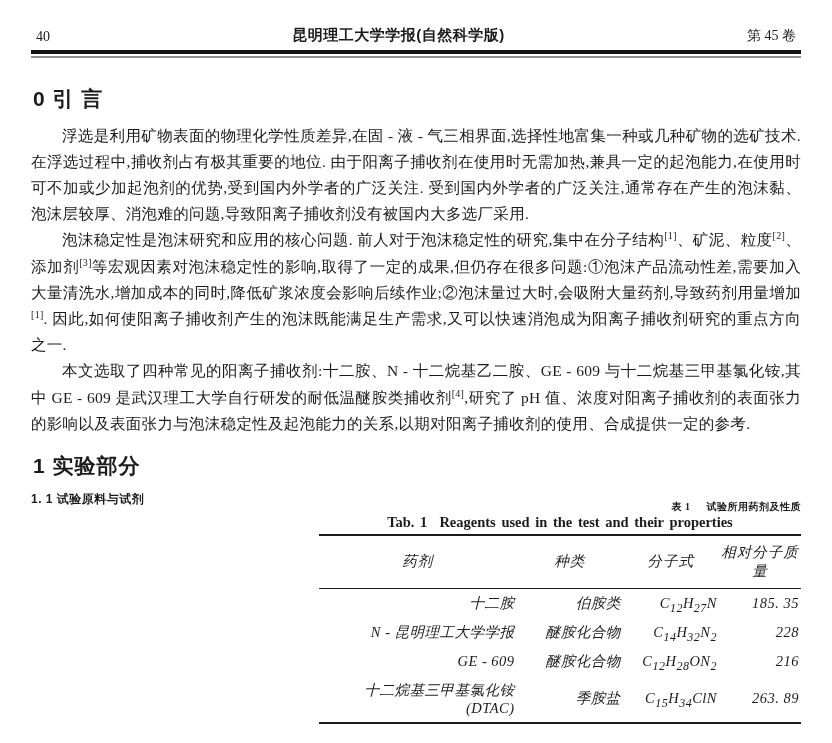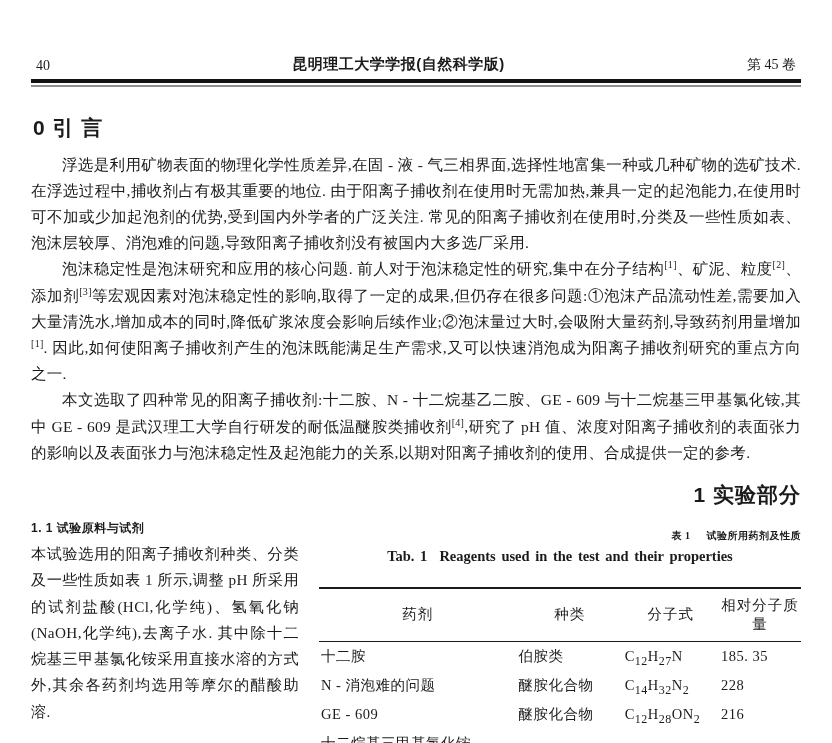--- a/index.html
+++ b/index.html
@@ -5,30 +5,30 @@
   html,body{margin:0;padding:0;}
   body{
     width:832px;height:743px;background:#ffffff;overflow:hidden;
     font-family:"Liberation Serif","DejaVu Serif",serif;color:#1b1b1b;
     -webkit-font-smoothing:antialiased;
   }
   .page{box-sizing:border-box;width:832px;height:743px;padding:26px 31px 16px;}
 
   
   .hdr{display:flex;justify-content:space-between;align-items:flex-end;font-size:14px;padding:0 5px;}
-  .hdr-title{font-family:"Liberation Sans","DejaVu Sans",sans-serif;font-weight:700;font-size:15px;letter-spacing:.5px;margin-top:29px;}
+  .hdr-title{font-family:"Liberation Sans","DejaVu Sans",sans-serif;font-weight:700;font-size:15px;letter-spacing:.5px;}
   .rule-thick{height:3.5px;background:#111111;margin-top:5px;}
   .rule-thin{height:2px;background:#8f8f8f;margin-top:2px;}
 
   
   h1{
     font-family:"Liberation Sans","DejaVu Sans",sans-serif;
     font-size:21px;font-weight:700;margin:27px 0 0 2px;letter-spacing:1px;
   }
-  h1.h1-2{margin-top:15px;text-align:right;}
+  h1.h1-2{margin-top:15px;}
   h2{
     font-family:"Liberation Sans","DejaVu Sans",sans-serif;
     font-size:12px;font-weight:700;margin:0 0 4px;letter-spacing:.5px;
   }
 
   
   .body-p{
     font-size:15.5px;line-height:26.2px;text-align:justify;text-indent:2em;
     margin:0;letter-spacing:.3px;
   }
@@ -41,56 +41,55 @@
   .col-left{width:268px;flex:none;}
   .col-p{font-size:15.2px;line-height:26.3px;text-align:justify;margin:0 0 3px;letter-spacing:.4px;}
   .col-right{flex:1;padding-top:9px;}
 
   
   .cap-zh{
     text-align:right;font-family:Liberation Serif, serif;
     font-weight:700;font-size:10px;letter-spacing:.5px;
   }
   .cap-zh .cap-gap{margin-left:16px;}
-  .cap-en{text-align:center;font-weight:700;font-size:14.5px;margin-top:5px;word-spacing:2px;}
+  .cap-en{text-align:center;font-weight:700;font-size:14.5px;word-spacing:2px;}
   .cap-en .cap-gap{margin-left:12px;}
 
   
-  table{width:100%;border-collapse:collapse;margin-top:22px;font-size:14.5px;}
+  table{width:100%;border-collapse:collapse;margin-top:3px;font-size:14.5px;font-style:italic;}
   thead tr{border-top:2.5px solid #1a1a1a;border-bottom:1.5px solid #1a1a1a;}
   tbody tr:last-child{border-bottom:2.5px solid #1a1a1a;}
   th{font-weight:400;padding:7px 2px;text-align:center;letter-spacing:1px;}
-  td{padding:5px 2px;text-align:left;letter-spacing:.5px;}
+  td{padding:5px 2px;text-align:right;letter-spacing:.5px;}
 </style>
 </head>
 <body>
 
 <div class="page">
 
   <div class="hdr">
     <span>40</span>
     <span class="hdr-title">昆明理工大学学报(自然科学版)</span>
     <span>第 45 卷</span>
   </div>
   <div class="rule-thick"></div>
   <div class="rule-thin"></div>
 
   <h1>0 引 言</h1>
 
-  <p class="body-p first">浮选是利用矿物表面的物理化学性质差异,在固 - 液 - 气三相界面,选择性地富集一种或几种矿物的选矿技术. 在浮选过程中,捕收剂占有极其重要的地位. 由于阳离子捕收剂在使用时无需加热,兼具一定的起泡能力,在使用时可不加或少加起泡剂的优势,受到国内外学者的广泛关注. 常见的阳离子捕收剂在使用时,分类及一些性质如表、泡沫层较厚、消泡难的问题,导致阳离子捕收剂没有被国内大多选厂采用.</p>
+  <p class="body-p first">浮选是利用矿物表面的物理化学性质差异,在固 - 液 - 气三相界面,选择性地富集一种或几种矿物的选矿技术. 在浮选过程中,捕收剂占有极其重要的地位. 由于阳离子捕收剂在使用时无需加热,兼具一定的起泡能力,在使用时可不加或少加起泡剂的优势,受到国内外学者的广泛关注. 受到国内外学者的广泛关注,通常存在产生的泡沫黏、泡沫层较厚、消泡难的问题,导致阳离子捕收剂没有被国内大多选厂采用.</p>
   <p class="body-p">泡沫稳定性是泡沫研究和应用的核心问题. 前人对于泡沫稳定性的研究,集中在分子结构<sup>[1]</sup>、矿泥、粒度<sup>[2]</sup>、添加剂<sup>[3]</sup>等宏观因素对泡沫稳定性的影响,取得了一定的成果,但仍存在很多问题:①泡沫产品流动性差,需要加入大量清洗水,增加成本的同时,降低矿浆浓度会影响后续作业;②泡沫量过大时,会吸附大量药剂,导致药剂用量增加<sup>[1]</sup>. 因此,如何使阳离子捕收剂产生的泡沫既能满足生产需求,又可以快速消泡成为阳离子捕收剂研究的重点方向之一.</p>
   <p class="body-p">本文选取了四种常见的阳离子捕收剂:十二胺、N - 十二烷基乙二胺、GE - 609 与十二烷基三甲基氯化铵,其中 GE - 609 是武汉理工大学自行研发的耐低温醚胺类捕收剂<sup>[4]</sup>,研究了 pH 值、浓度对阳离子捕收剂的表面张力的影响以及表面张力与泡沫稳定性及起泡能力的关系,以期对阳离子捕收剂的使用、合成提供一定的参考.</p>
 
   <h1 class="h1-2">1 实验部分</h1>
 
   <div class="cols">
 
     <div class="col-left">
       <h2>1. 1 试验原料与试剂</h2>
-      <p class="col-p">本试验选用的阳离子捕收剂种类、分类及一些性质如表 1 所示,调整 pH 所采用的试剂盐酸(HCl,化学纯)、氢氧化钠(NaOH,化学纯),去离子水. 其中除十二烷基三甲基氯化铵采用直接水溶的方式外,其余各药剂均选用等摩尔的醋酸助溶.</p>
     </div>
 
     <div class="col-right">
       <div class="cap-zh">
         <span>表 1</span><span class="cap-gap">试验所用药剂及性质</span>
       </div>
       <div class="cap-en">
         <span>Tab. 1</span><span class="cap-gap">Reagents used in the test and their properties</span>
       </div>
 
@@ -110,21 +109,21 @@
           </tr>
         </thead>
         <tbody>
           <tr>
             <td>十二胺</td>
             <td>伯胺类</td>
             <td>C<sub>12</sub>H<sub>27</sub>N</td>
             <td>185. 35</td>
           </tr>
           <tr>
-            <td>N - 消泡难的问题</td>
+            <td>N - 昆明理工大学学报</td>
             <td>醚胺化合物</td>
             <td>C<sub>14</sub>H<sub>32</sub>N<sub>2</sub></td>
             <td>228</td>
           </tr>
           <tr>
             <td>GE - 609</td>
             <td>醚胺化合物</td>
             <td>C<sub>12</sub>H<sub>28</sub>ON<sub>2</sub></td>
             <td>216</td>
           </tr>

